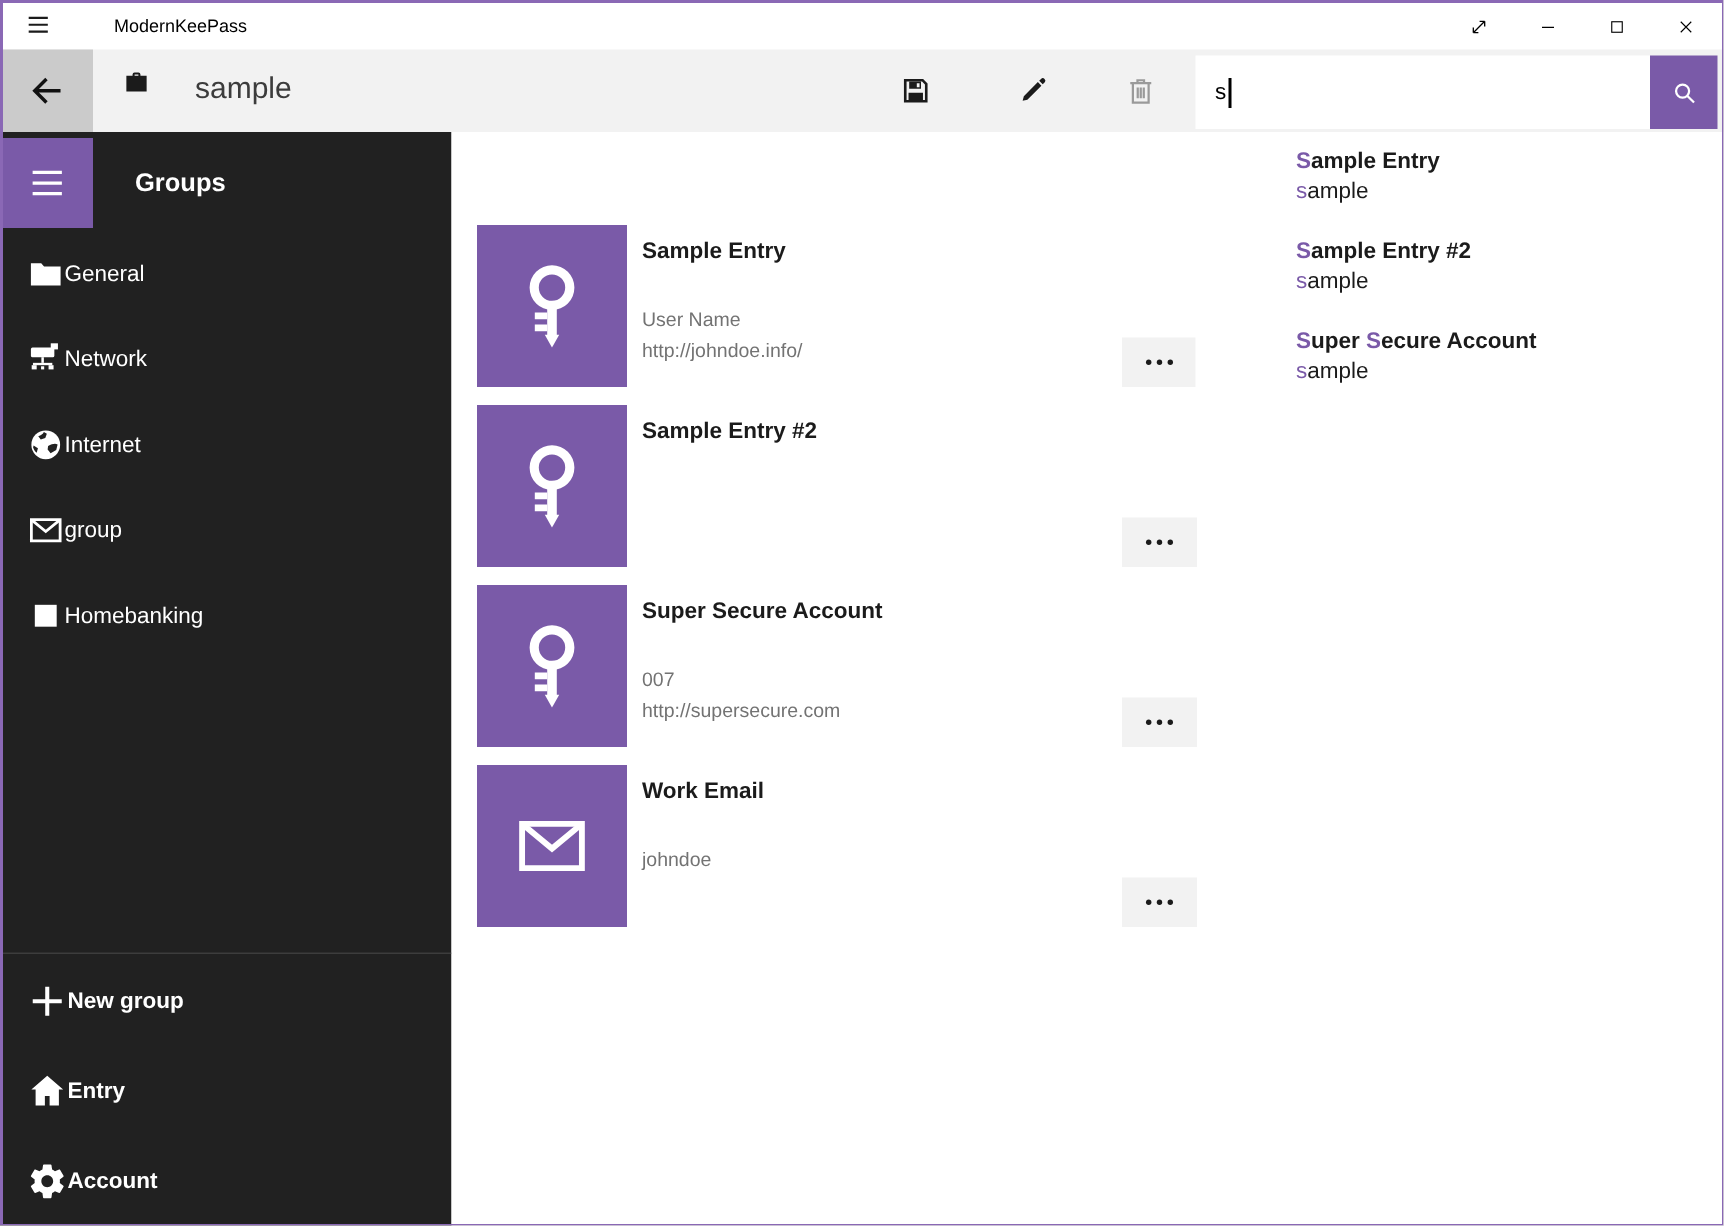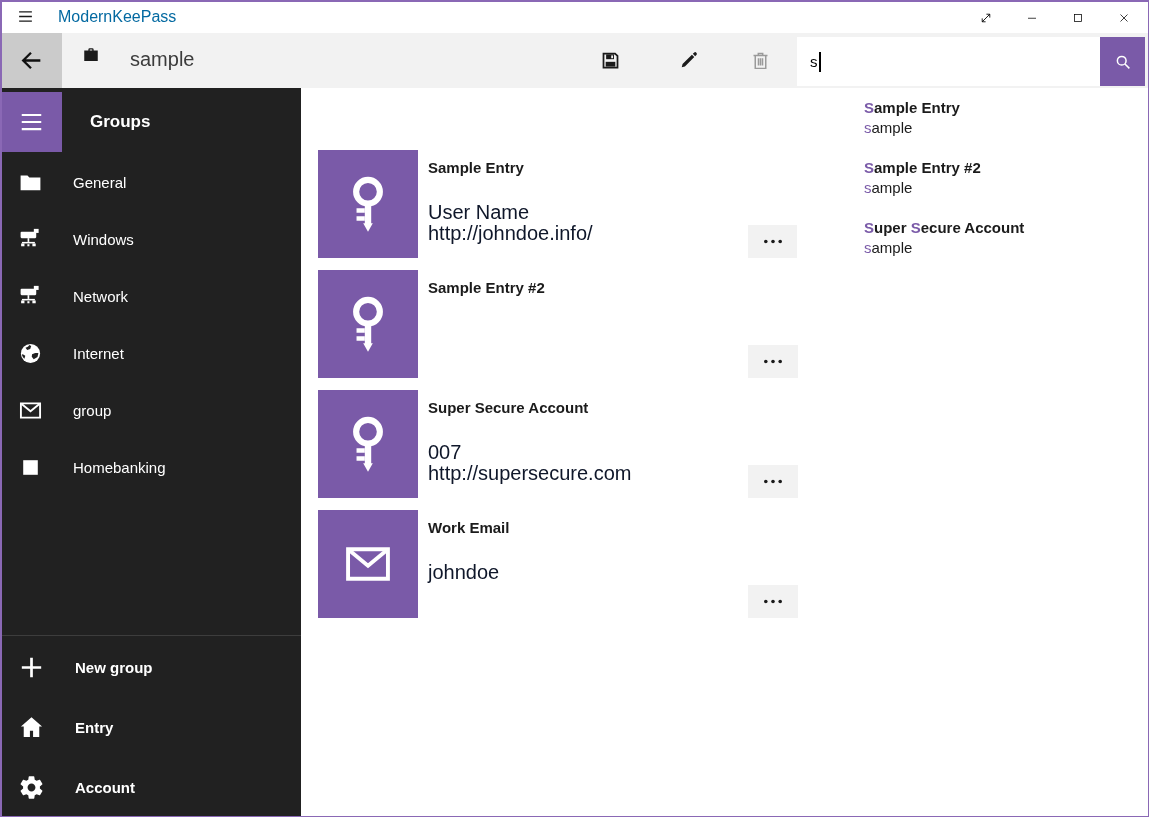--- a/index.html
+++ b/index.html
@@ -9,21 +9,21 @@
   *{box-sizing:border-box;margin:0;padding:0}
   body{margin:0;background:#555;font-family:"Liberation Sans",sans-serif}
   .window{position:relative;width:1149px;height:817px;background:#fff;overflow:hidden}
   .window-frame{position:absolute;inset:0;border:1px solid var(--window-border);border-top-width:2px;border-left-width:2px;pointer-events:none;z-index:99}
   .icon{display:inline-flex;align-items:center;justify-content:center}
   .icon svg{width:100%;height:100%;display:block}
 
   
   .titlebar{position:absolute;left:0;top:0;width:100%;height:33px;background:#fff;display:flex;align-items:center}
   .tb-menu{margin-left:16px;width:19px;height:17px;color:#1b1b1b;cursor:pointer}
-  .tb-title{margin-left:23px;font-size:16px;color:#0369a1}
+  .tb-title{margin-left:41px;font-size:12px;color:#000000}
   .tb-controls{position:absolute;right:2px;top:2px;height:31px;display:flex}
   .tb-btn{width:46px;height:31px;display:flex;align-items:center;justify-content:center;background:transparent;border:none;color:#000;cursor:pointer}
   .tb-btn .icon{width:12px;height:12px}
   .tb-btn:first-child .icon{width:14px;height:14px}
 
   
   .appbar{position:absolute;left:0;top:33px;width:100%;height:55px;background:var(--appbar-bg)}
   .back-button{position:absolute;left:0;top:0;width:62px;height:55px;background:var(--back-btn-bg);border:none;display:flex;align-items:center;justify-content:center;color:#111;cursor:pointer}
   .back-button .icon{width:25px;height:25px}
   .db-icon{position:absolute;left:82px;top:13px;width:18px;height:18px;color:#1b1b1b}
@@ -41,36 +41,36 @@
   .search-button .icon{width:18px;height:18px}
 
   
   .sidebar{position:absolute;left:0;top:88px;width:301px;height:729px;background:var(--sidebar-bg);color:#fff}
   .sb-menu-button{position:absolute;left:0;top:4px;width:62px;height:60px;background:var(--accent);border:none;display:flex;align-items:center;justify-content:center;color:#fff;cursor:pointer}
   .sb-menu-button .icon{width:29px;height:26px}
   .sb-header{position:absolute;left:90px;top:4px;height:60px;line-height:60px;font-size:17px;font-weight:700;color:#ffffff}
   .sb-groups{position:absolute;left:0;top:66px;width:100%}
   .sb-item{display:flex;align-items:center;height:57px;cursor:pointer}
   .sb-item .icon{margin-left:18px;width:25px;height:25px;color:#fff;flex:none}
-  .sb-item .label{margin-left:30px;font-size:15px;color:#fff}
+  .sb-item .label{font-size:15px;color:#fff}
   .sb-divider{position:absolute;left:0;top:547px;width:100%;height:1px;background:#3d3d3d}
   .sb-footer{position:absolute;left:0;top:549px;width:100%}
   .sb-footer .sb-item{height:60px}
   .sb-footer .icon{width:27px;height:27px}
   .sb-footer .label{font-weight:700}
 
   
   .main{position:absolute;left:301px;top:88px;width:848px;height:729px;background:#fff}
   .entry-list{position:absolute;left:17px;top:62px}
   .entry-row{position:relative;width:480px;height:108px;margin-bottom:12px;cursor:pointer}
   .entry-tile{position:absolute;left:0;top:0;width:100px;height:108px;background:var(--accent);color:#fff;display:flex;align-items:center;justify-content:center}
   .entry-tile .icon{width:52px;height:52px}
   .entry-tile .icon[data-name="key-icon"]{width:64px;height:64px}
   .entry-title{position:absolute;left:110px;top:8px;font-size:15px;font-weight:700;line-height:20px;color:#1b1b1b;white-space:nowrap}
-  .entry-sub{position:absolute;left:110px;top:52px;font-size:20px;line-height:21px;color:#0f172a;white-space:nowrap}
+  .entry-sub{position:absolute;left:110px;top:52px;font-size:13px;line-height:21px;color:#737373;white-space:nowrap}
   .more-button{position:absolute;right:0;bottom:0;width:50px;height:33px;background:#f2f2f2;border:none;display:flex;align-items:center;justify-content:center;color:#1b1b1b;cursor:pointer}
   .more-button .icon{width:22px;height:9px}
 
   
   .suggestions{position:absolute;left:496px;top:0;width:350px;padding-top:10px;background:#fff;z-index:5}
   .suggestion{height:60px;padding-left:67px;cursor:pointer}
   .sg-title{font-size:15px;font-weight:700;line-height:20px;color:#1b1b1b;white-space:nowrap}
   .sg-sub{font-size:15px;line-height:20px;color:#1b1b1b;white-space:nowrap}
   .hl{color:var(--accent)}
 </style>
@@ -189,34 +189,20 @@
     <div class="sb-groups" data-name="sidebar-group-list">
   <div class="sb-item" data-name="sidebar-item-general">
     <span class="icon" data-name="folder-icon">
             <svg viewBox="0 0 24 24" fill="currentColor">
               <path d="M2.5 5.2h6.6l1.8 2.1h10.6v12.2H2.5z"></path>
             </svg>
           </span>
     <span class="label" data-name="sidebar-item-label">General</span>
   </div>
 
-  <div class="sb-item" data-name="sidebar-item-windows">
-    <span class="icon" data-name="workstation-icon">
-            <svg viewBox="0 0 24 24" fill="currentColor">
-              <rect x="2.5" y="4.5" width="15" height="6.2" rx="1"></rect>
-              <rect x="15.2" y="1.8" width="4.6" height="3.9"></rect>
-              <rect x="9.2" y="10.7" width="1.6" height="3.6"></rect>
-              <rect x="3.8" y="14.3" width="12.4" height="1.5"></rect>
-              <rect x="3" y="15.8" width="3.2" height="2.7"></rect>
-              <rect x="9" y="16.5" width="2" height="2"></rect>
-              <rect x="13.8" y="15.8" width="3.2" height="2.7"></rect>
-            </svg>
-          </span>
-    <span class="label" data-name="sidebar-item-label">Windows</span>
-  </div>
 
   <div class="sb-item" data-name="sidebar-item-network">
     <span class="icon" data-name="workstation-icon">
             <svg viewBox="0 0 24 24" fill="currentColor">
               <rect x="2.5" y="4.5" width="15" height="6.2" rx="1"></rect>
               <rect x="15.2" y="1.8" width="4.6" height="3.9"></rect>
               <rect x="9.2" y="10.7" width="1.6" height="3.6"></rect>
               <rect x="3.8" y="14.3" width="12.4" height="1.5"></rect>
               <rect x="3" y="15.8" width="3.2" height="2.7"></rect>
               <rect x="9" y="16.5" width="2" height="2"></rect>

